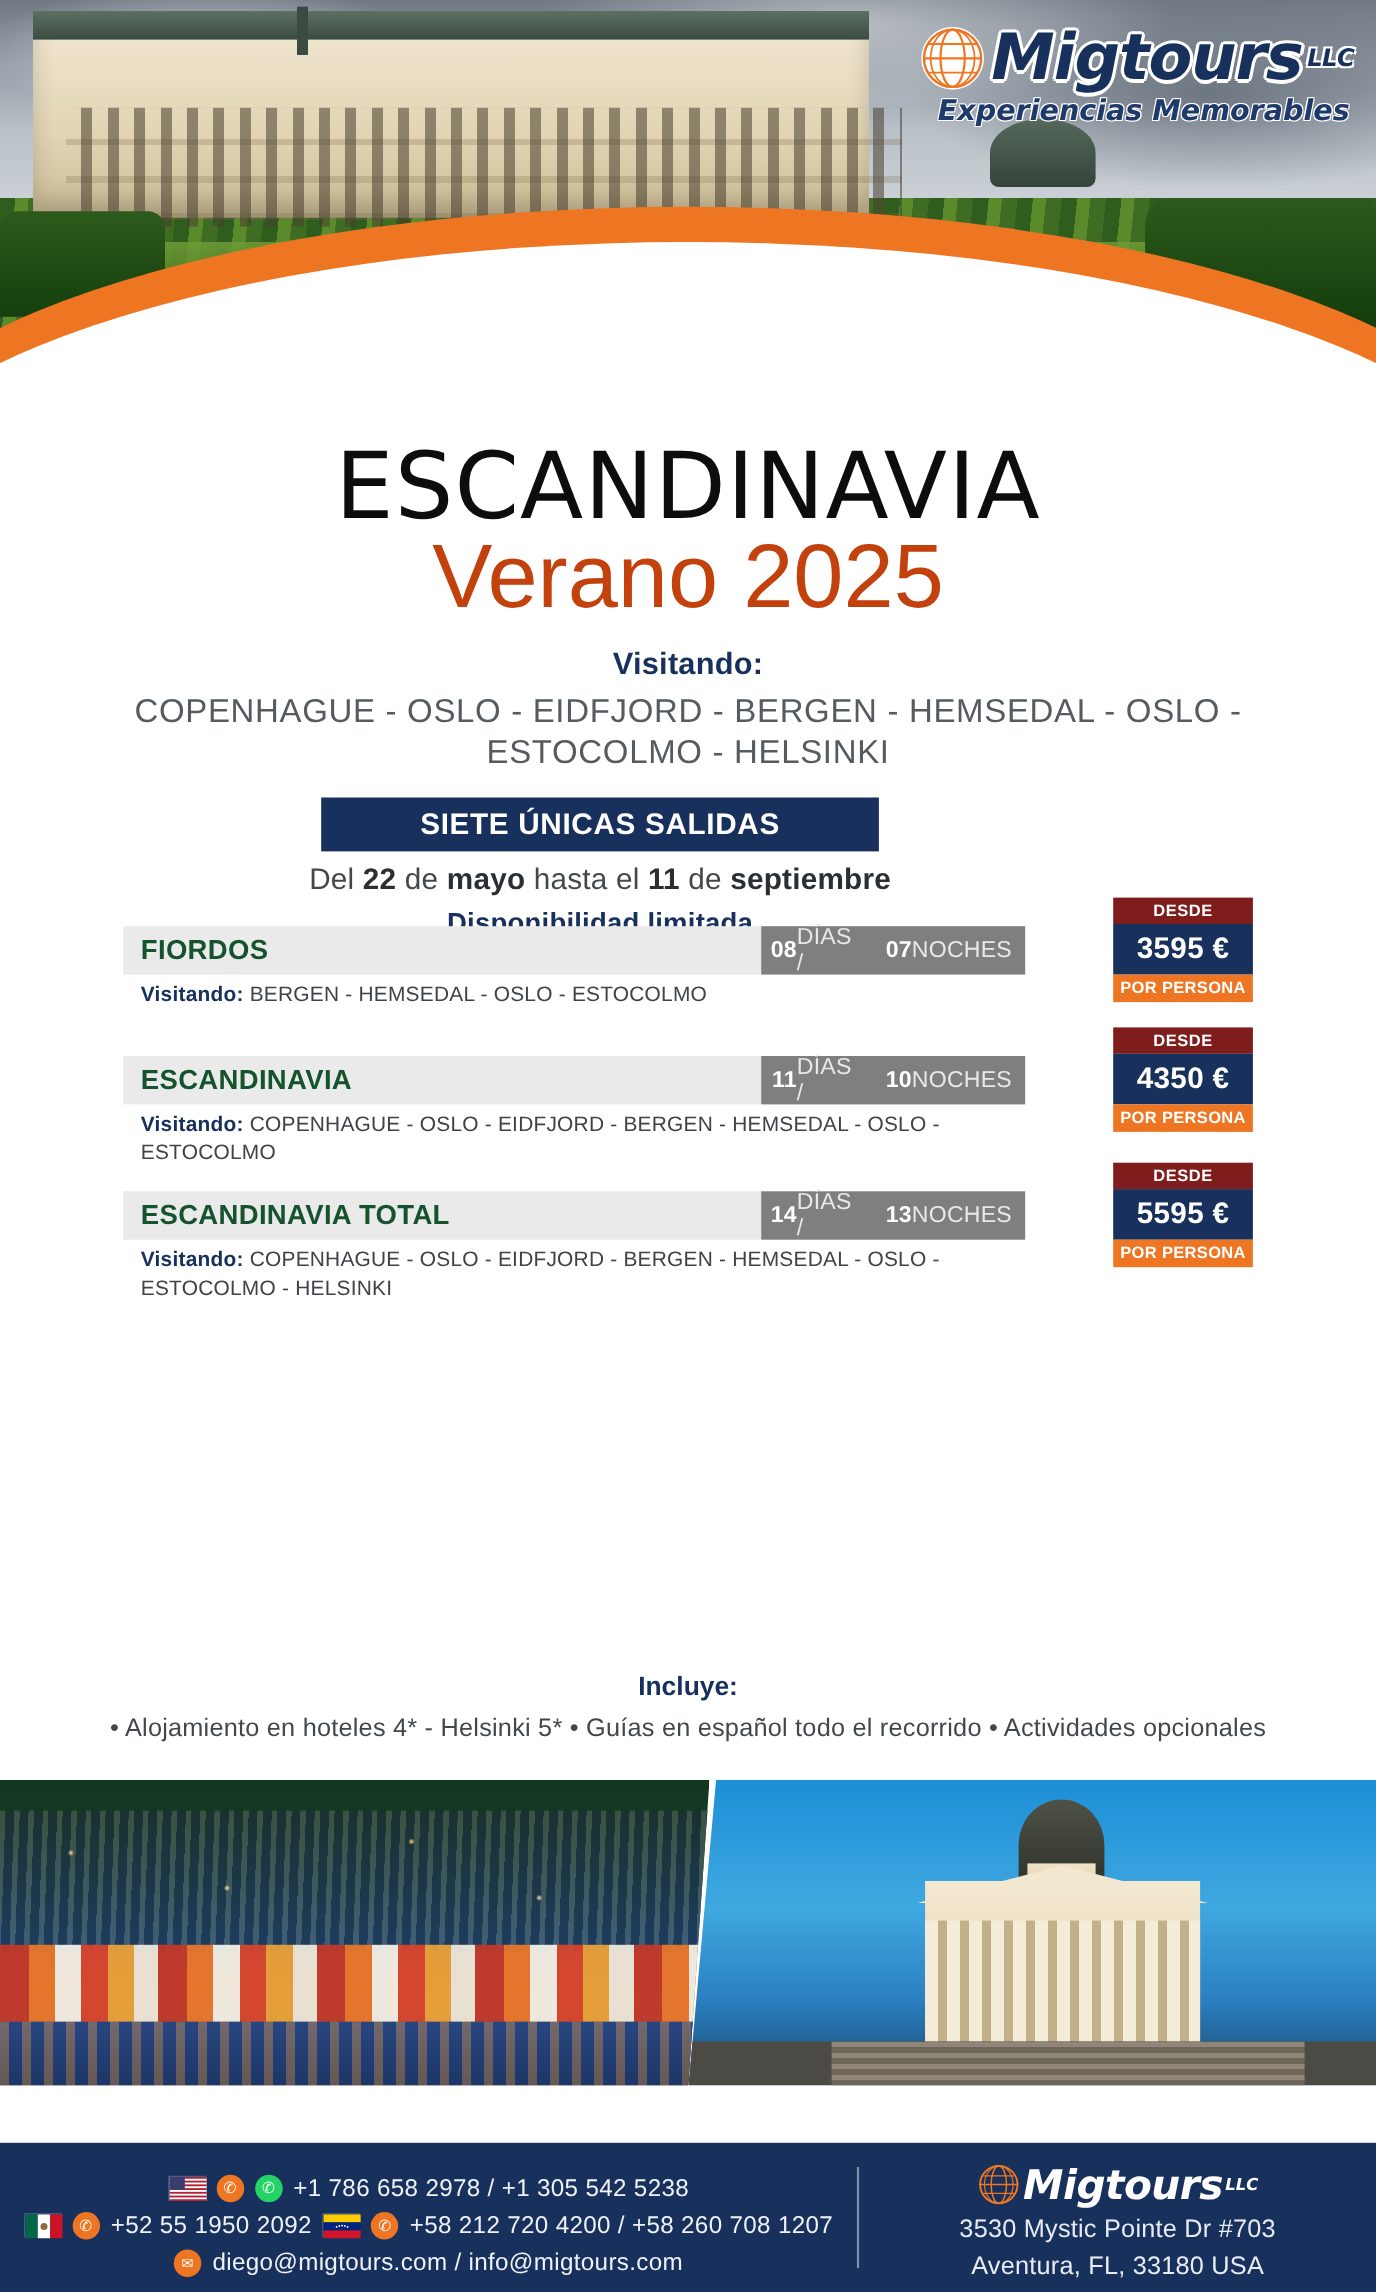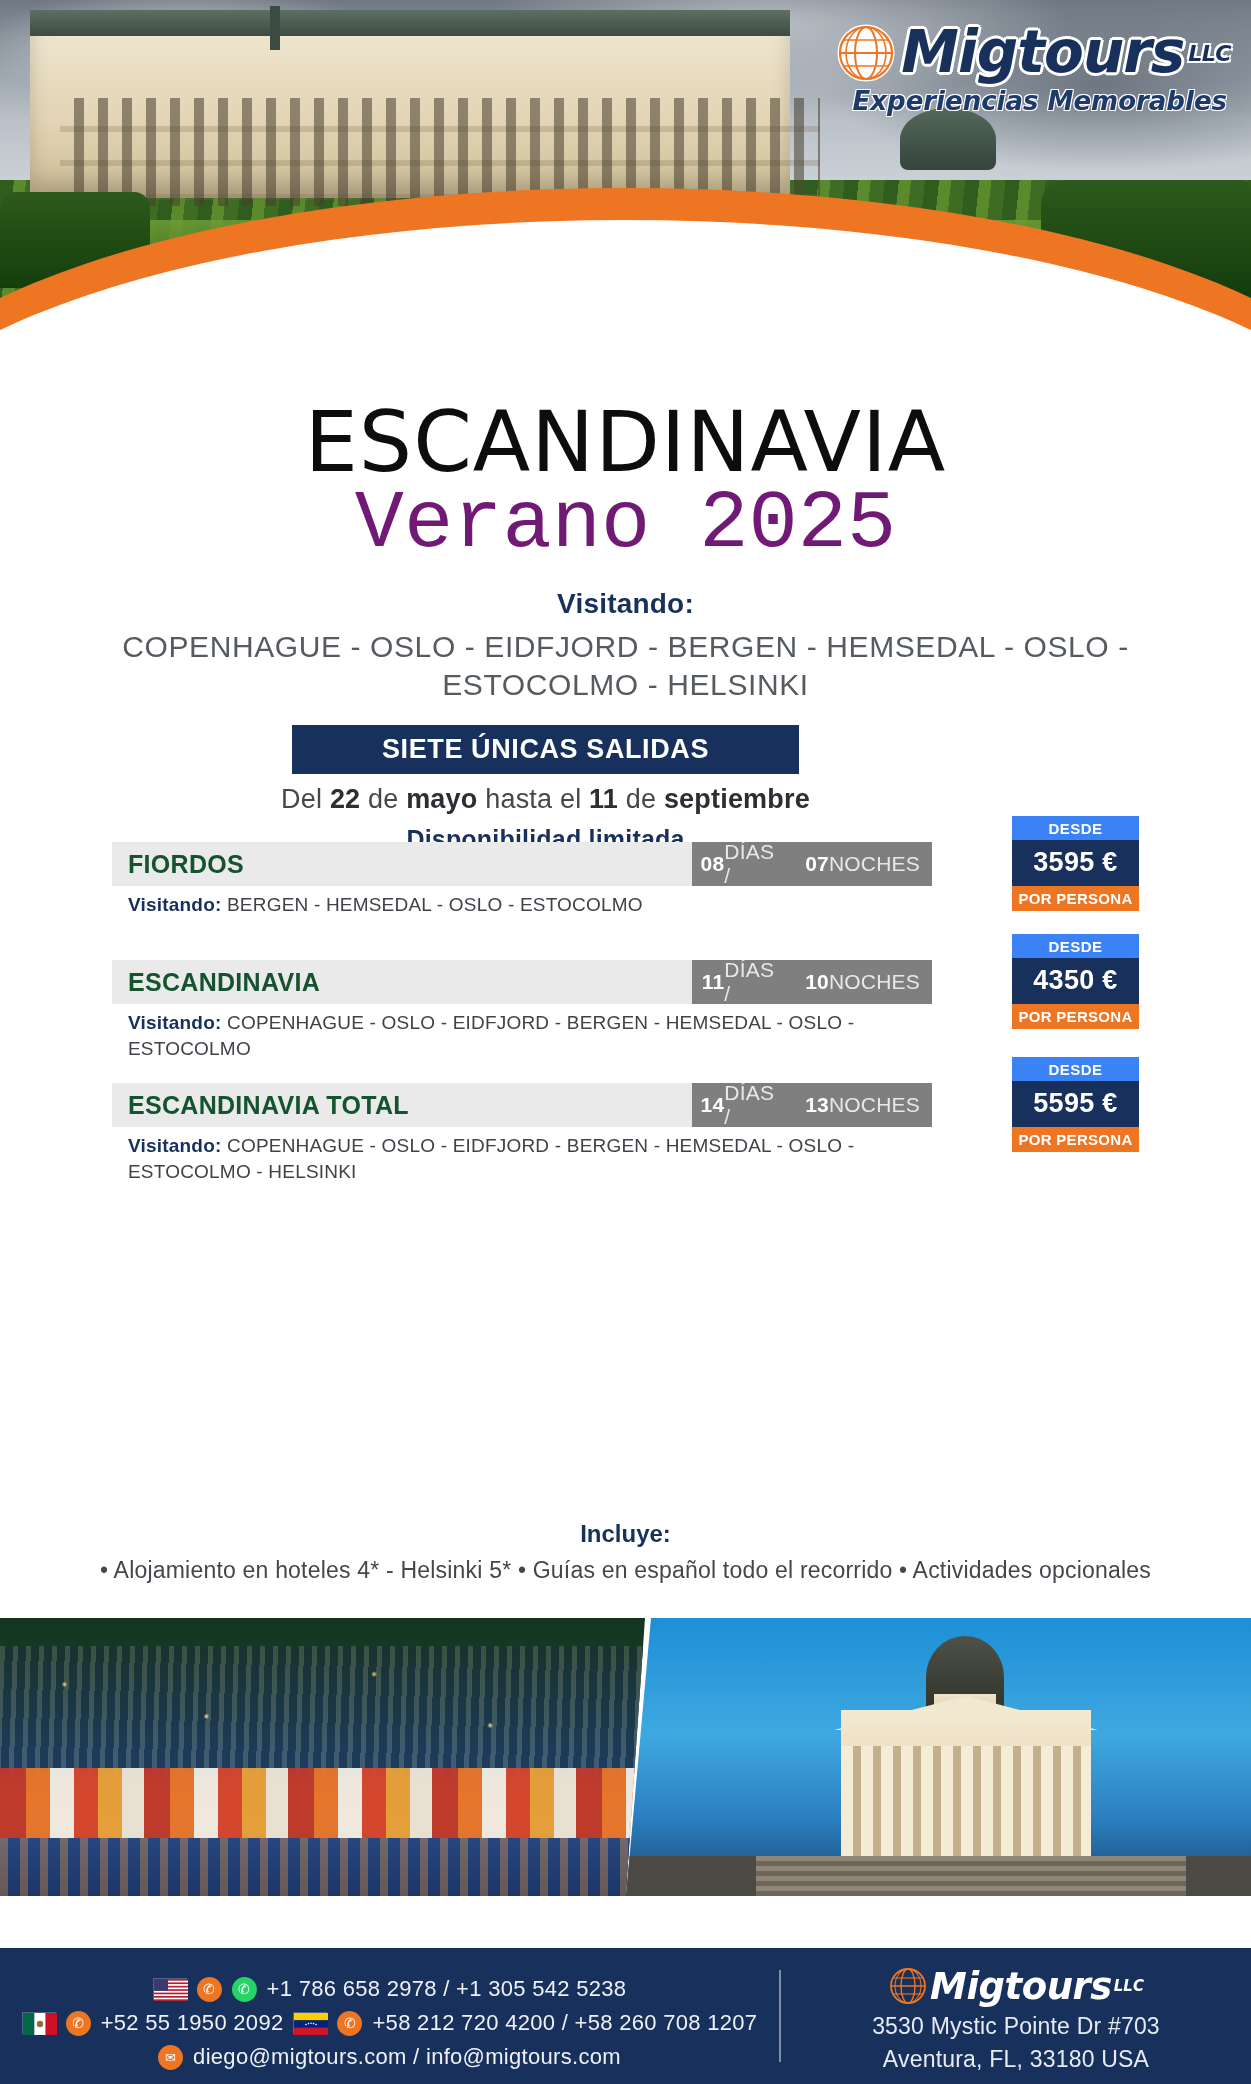--- a/index.html
+++ b/index.html
@@ -142,22 +142,22 @@
   }
 
   
   .title-zone { position: absolute; top: 400px; left: 0; width: 1251px; text-align: center; }
   .title-main {
     font-family: "DejaVu Sans", sans-serif;
     font-size: 84px; font-weight: 400; color: #0d0d0d;
     letter-spacing: 1px; line-height: 1.0;
   }
   .title-sub {
-    font-family: Liberation Mono, monospace;
-    font-size: 82px; font-weight: 400; color: #701a75;
+    font-family: Liberation Sans, sans-serif;
+    font-size: 82px; font-weight: 400; color: #c2410c;
     letter-spacing: 0px; line-height: 1.1; margin-top: -4px;
   }
 
   
   .visit-zone { position: absolute; top: 588px; left: 0; width: 1251px; text-align: center; }
   .visit-label {
     font-size: 28px; font-weight: 700; color: #17305c; letter-spacing: .2px;
   }
   .visit-cities {
     margin-top: 8px;
@@ -222,21 +222,21 @@
     padding-left: 16px;
   }
   .pkg-visit b { font-weight: 700; color: #17305c; }
   .pkg-price {
     position: absolute;
     right: 0; top: -26px;
     width: 127px;
     text-align: center;
   }
   .price-desde {
-    background: #3b82f6; color: #fff;
+    background: #7f1d1d; color: #fff;
     font-size: 15px; font-weight: 700; letter-spacing: .5px;
     padding: 4px 0 3px;
   }
   .price-amount {
     background: #17305c; color: #fff;
     font-size: 27px; font-weight: 700; letter-spacing: .3px;
     padding: 7px 0 8px;
   }
   .price-per {
     background: #ee7623; color: #fff;

